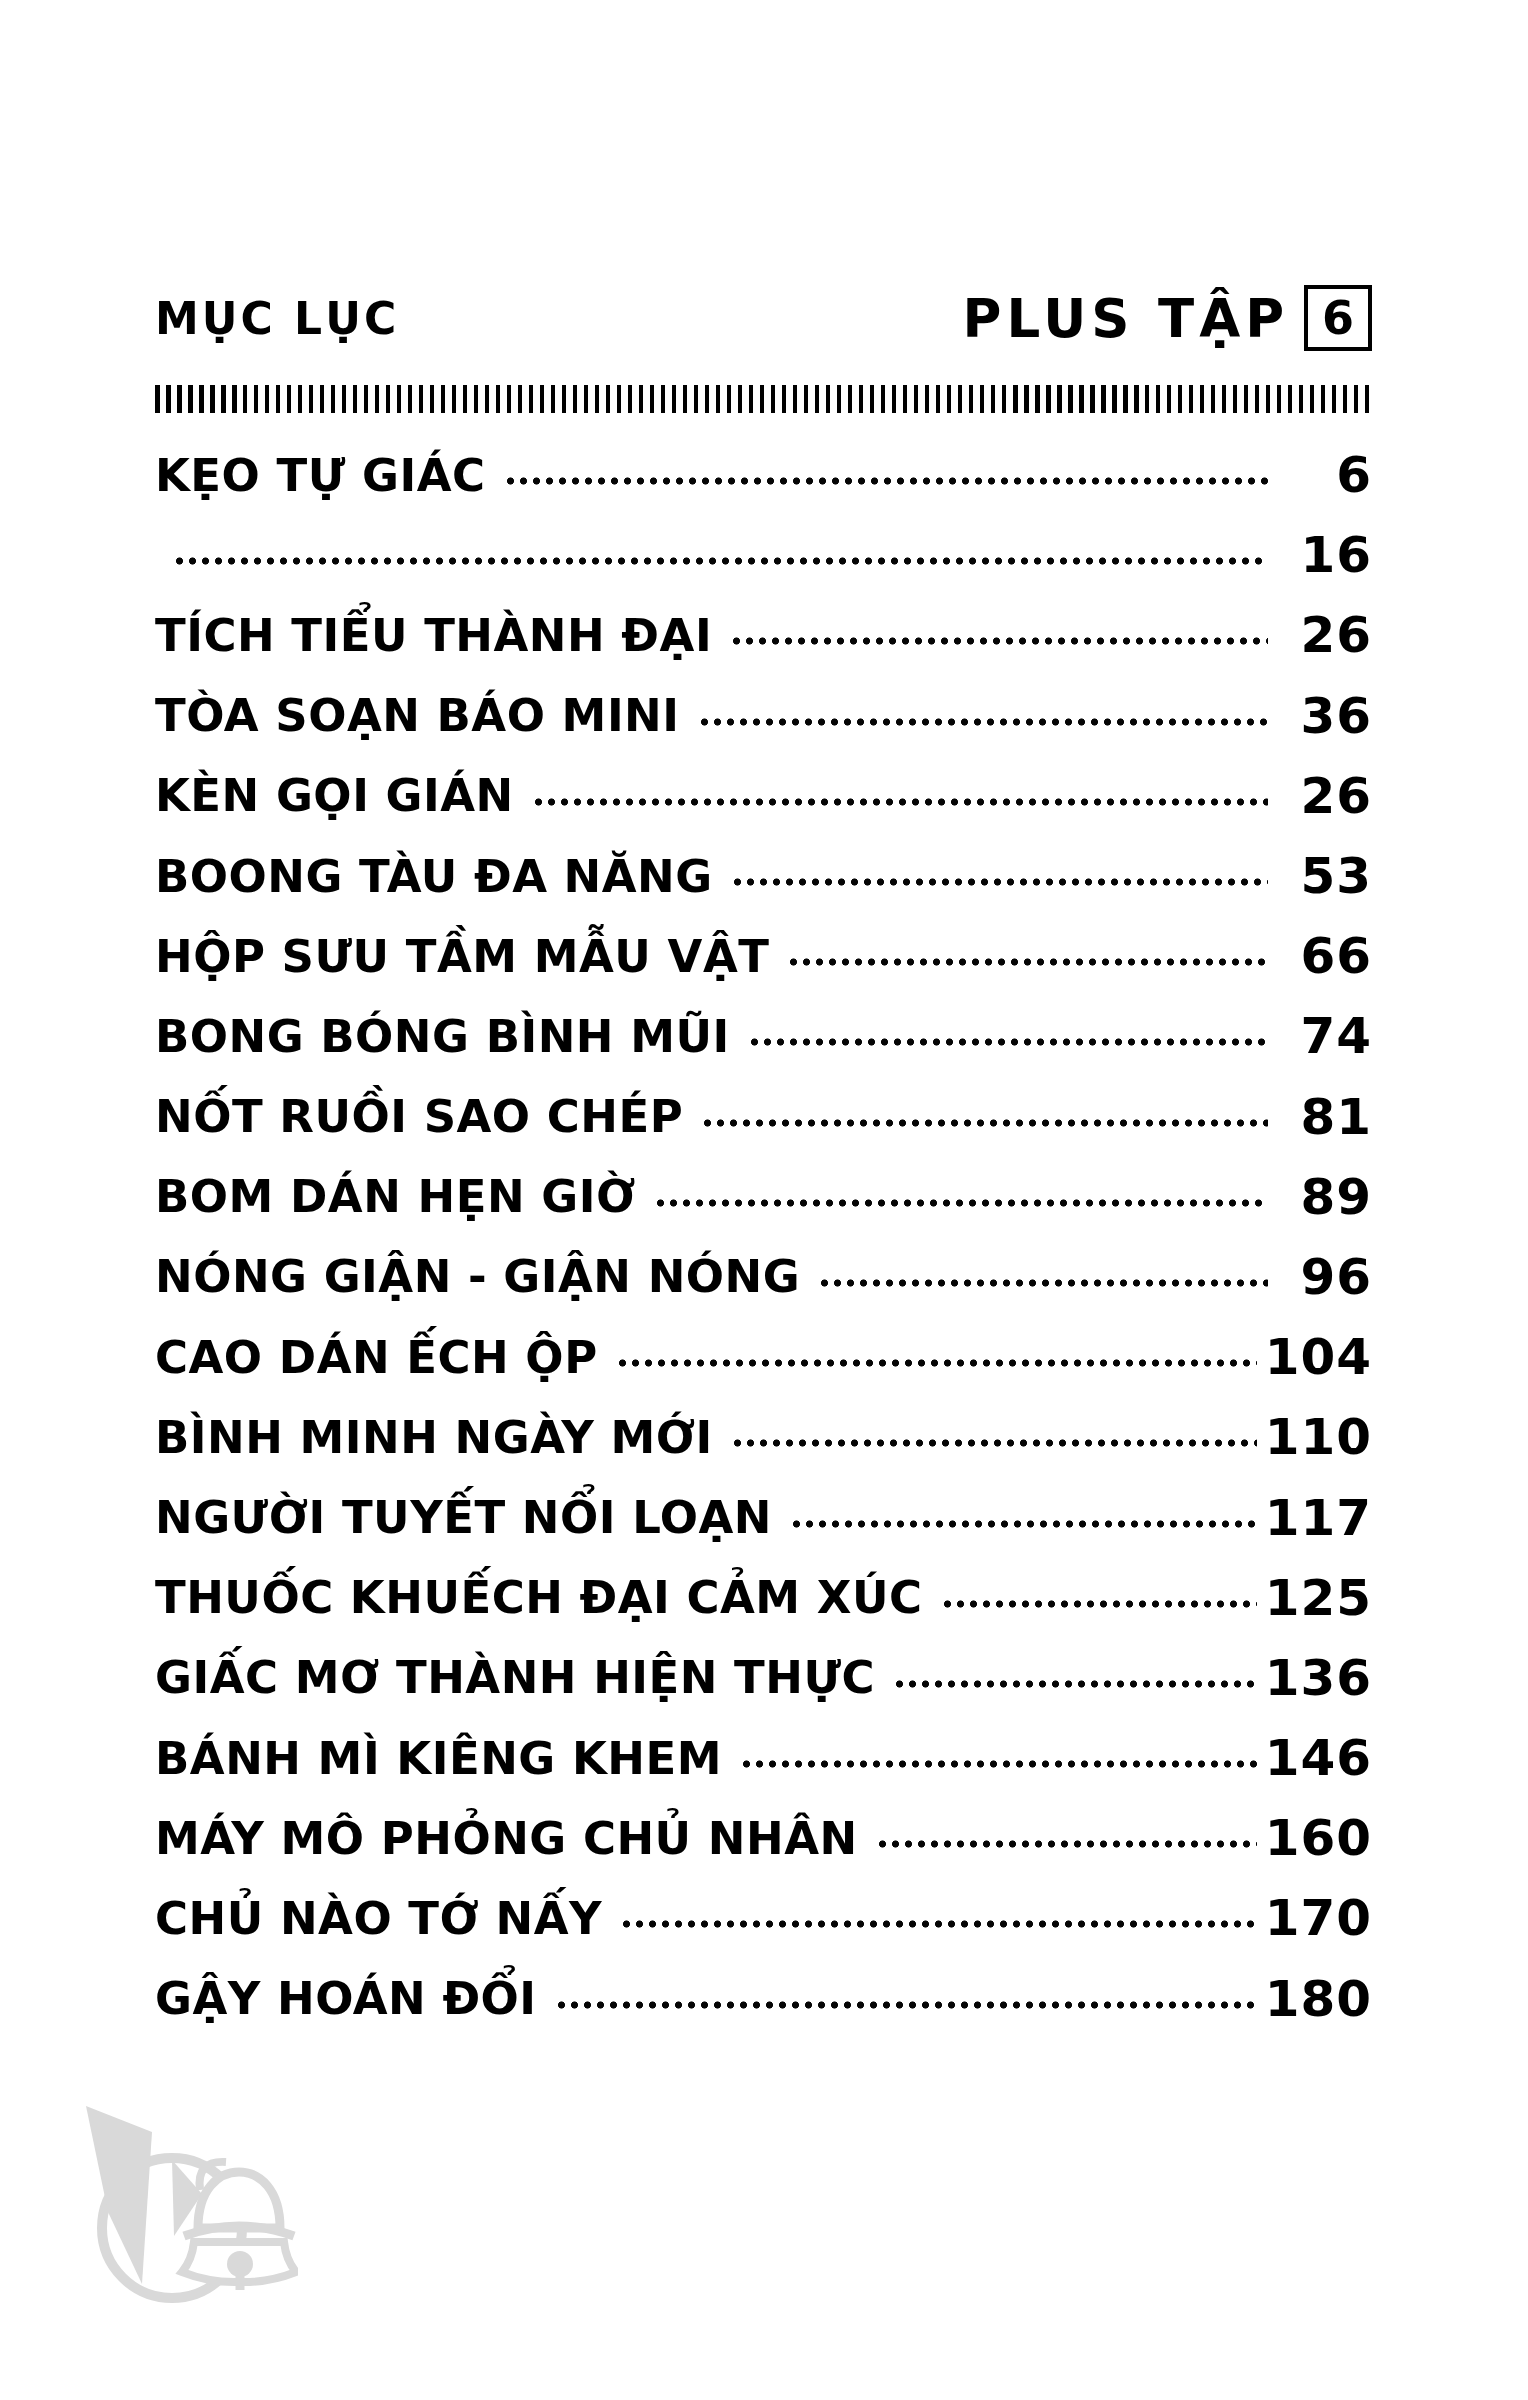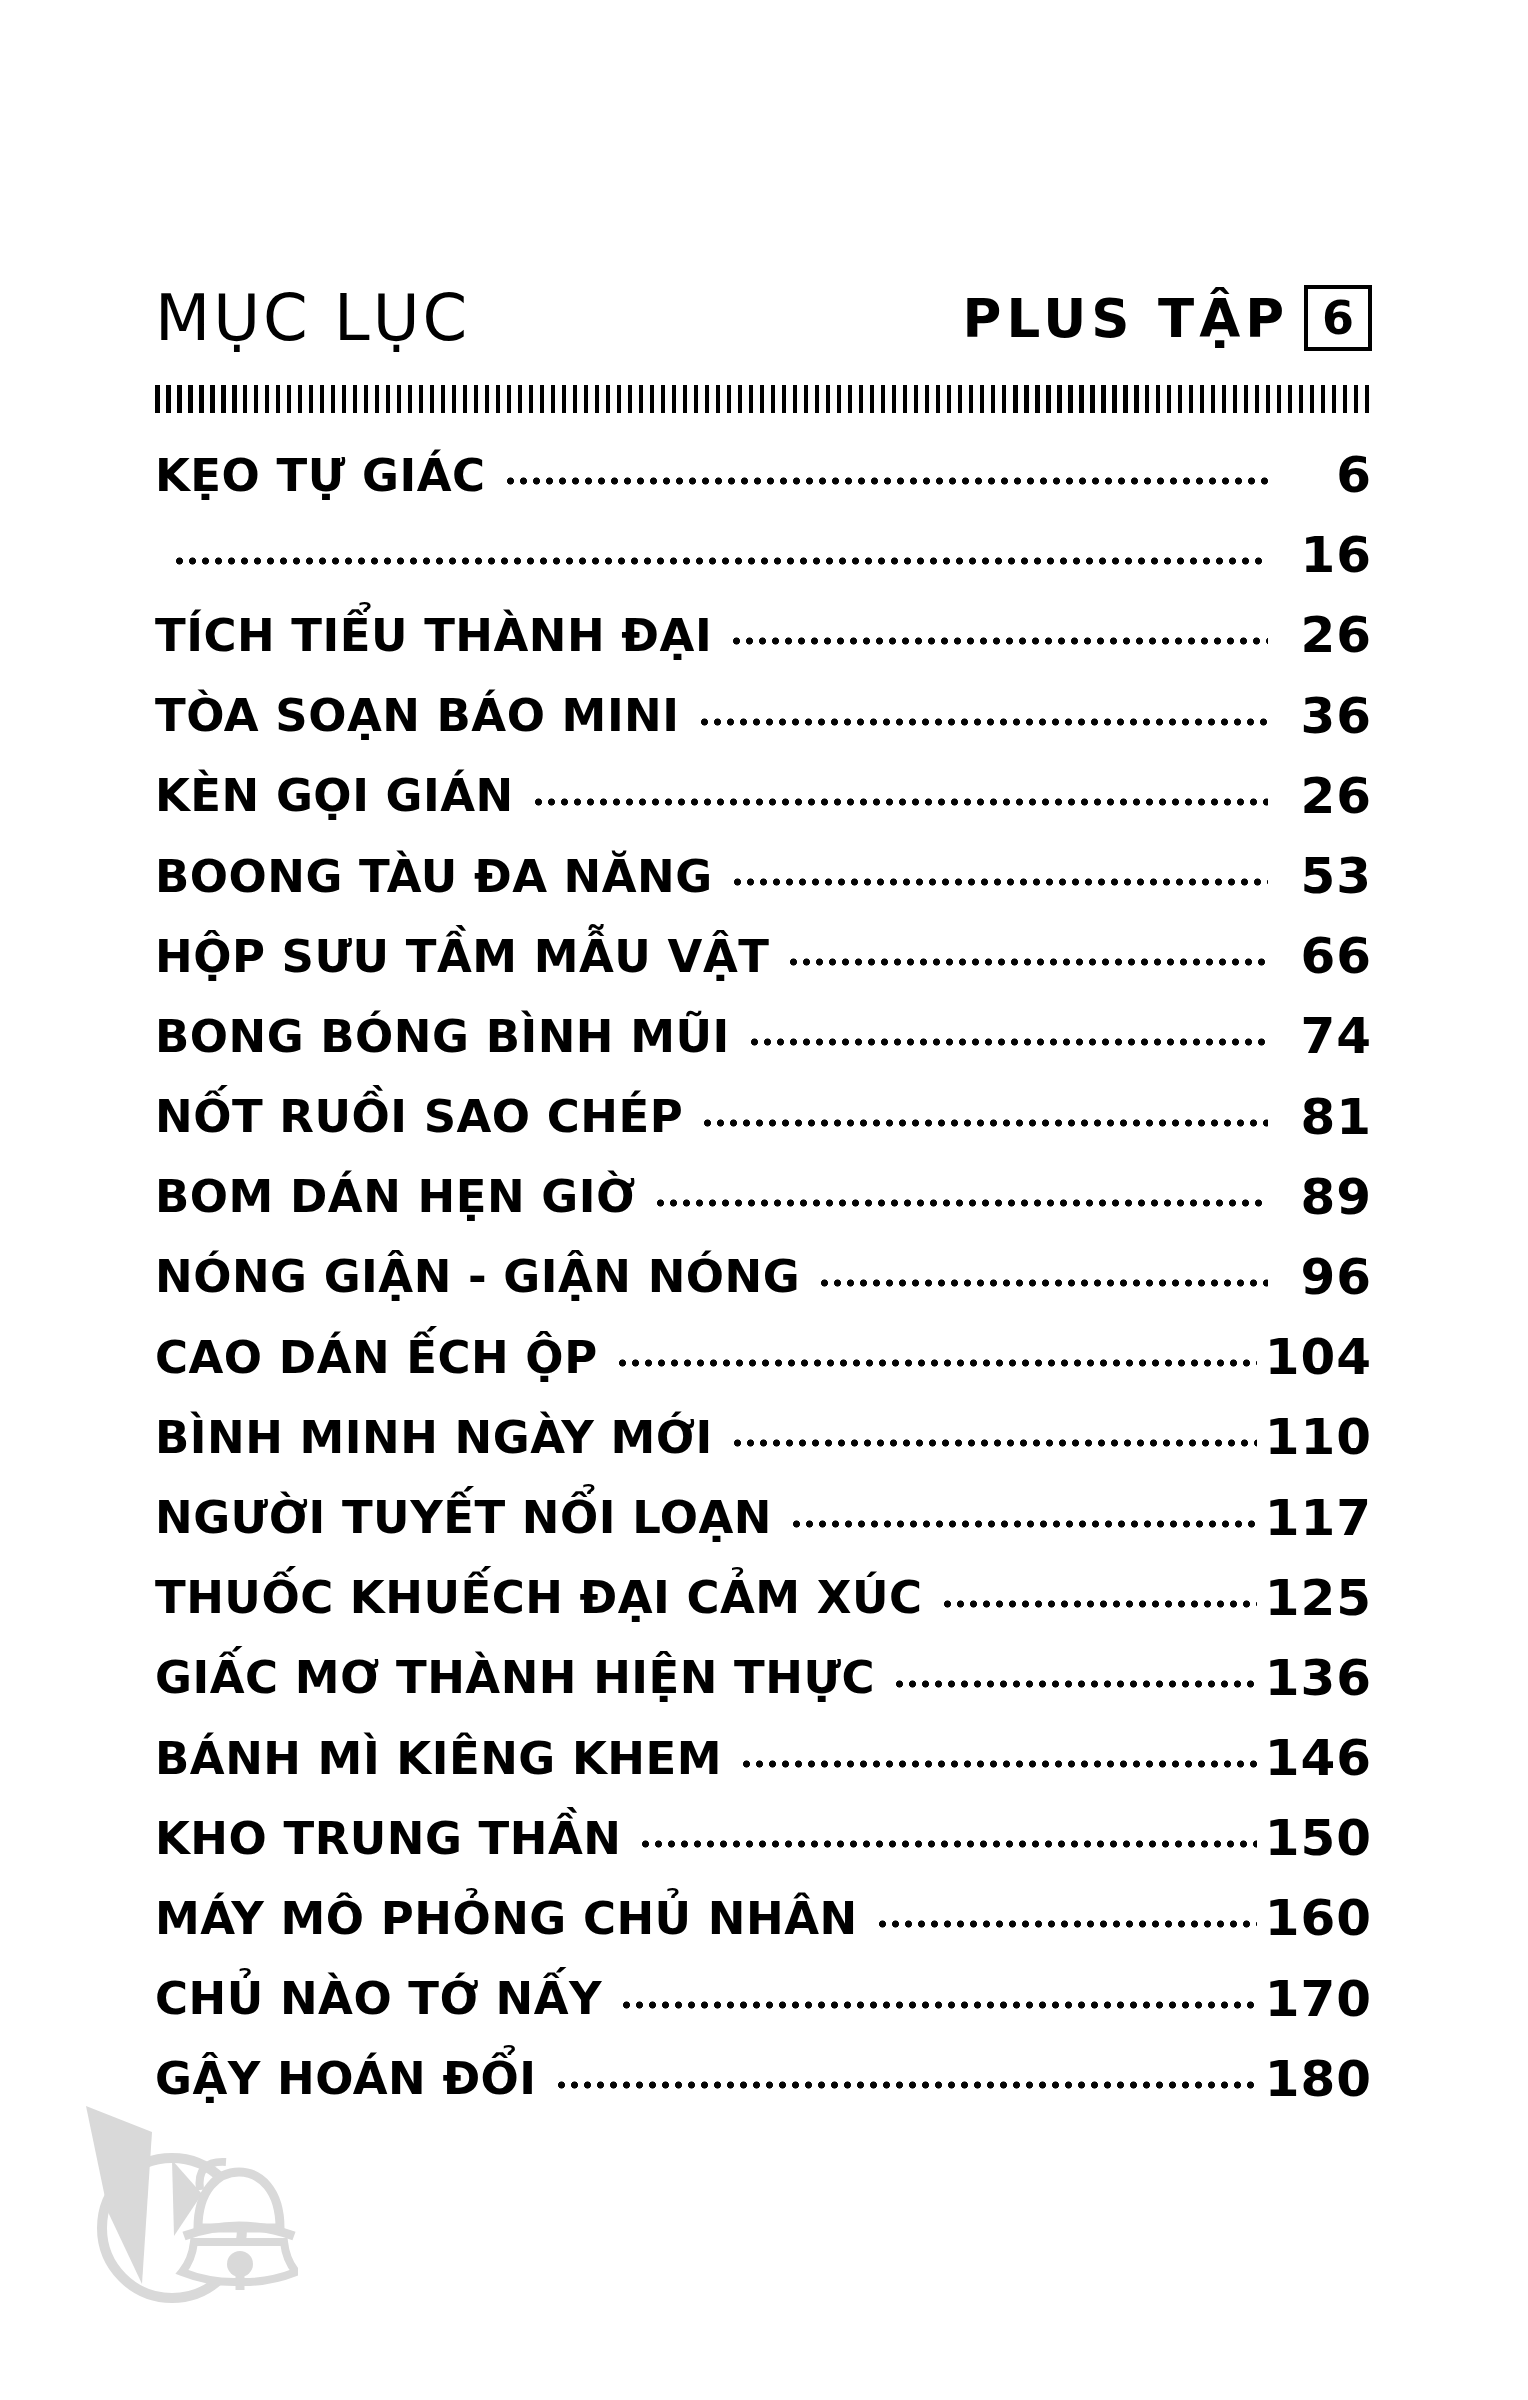--- a/index.html
+++ b/index.html
@@ -11,21 +11,21 @@
     color:#000;
     font-family:"DejaVu Sans",sans-serif;
     overflow:hidden;
   }
   
   .hdr{
     position:absolute;left:155px;top:276px;width:1217px;height:84px;
     display:flex;justify-content:space-between;align-items:center;
   }
   .hdr h1{
-    margin:0;font-size:64px;font-weight:normal;letter-spacing:3px;white-space:nowrap;
+    margin:0;font-size:44px;font-weight:bold;letter-spacing:3px;white-space:nowrap;
   }
   .series{
     display:flex;align-items:center;gap:15px;
     font-size:53px;font-weight:bold;letter-spacing:5px;white-space:nowrap;
   }
   .vol-box{
     width:60px;height:58px;border:4px solid #000;
     display:flex;align-items:center;justify-content:center;
     font-size:46px;font-weight:bold;letter-spacing:0;
   }
@@ -164,25 +164,20 @@
     <span class="leader"></span>
     <span class="n">136</span>
   </div>
 
   <div class="row">
     <span class="t">BÁNH MÌ KIÊNG KHEM</span>
     <span class="leader"></span>
     <span class="n">146</span>
   </div>
 
-  <div class="row">
-    <span class="t">KHO TRUNG THẦN</span>
-    <span class="leader"></span>
-    <span class="n">150</span>
-  </div>
 
   <div class="row">
     <span class="t">MÁY MÔ PHỎNG CHỦ NHÂN</span>
     <span class="leader"></span>
     <span class="n">160</span>
   </div>
 
   <div class="row">
     <span class="t">CHỦ NÀO TỚ NẤY</span>
     <span class="leader"></span>

